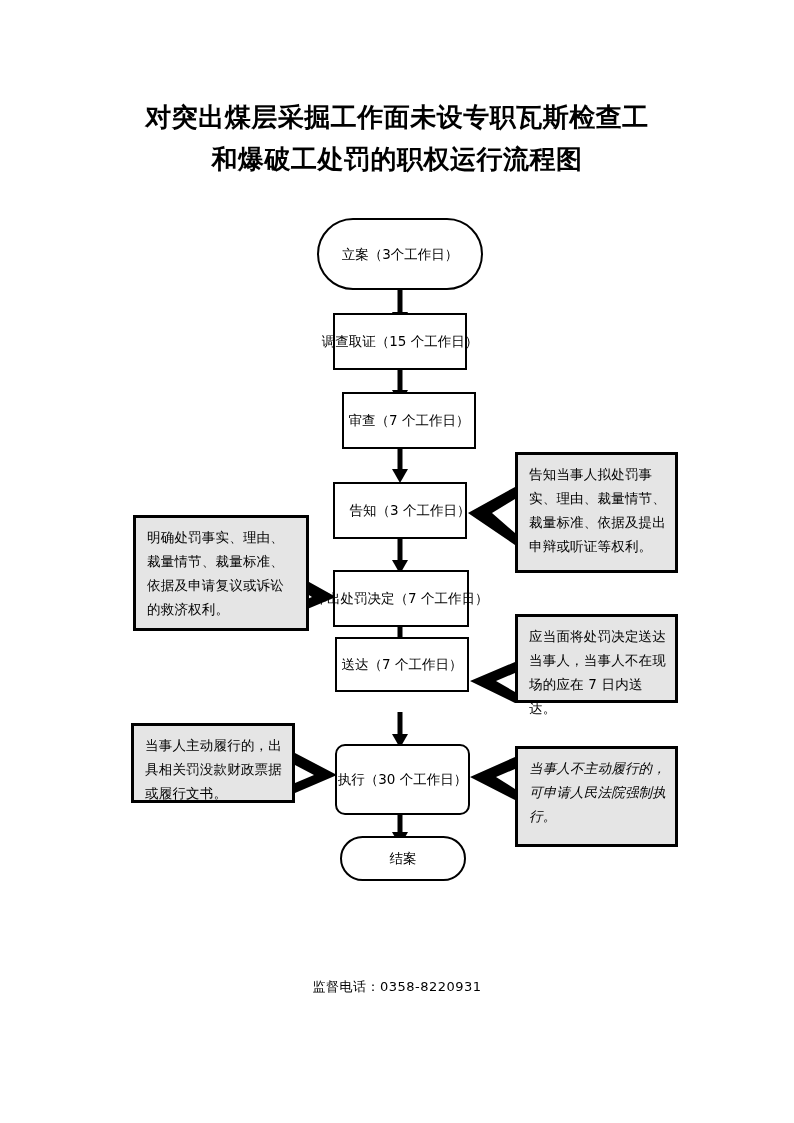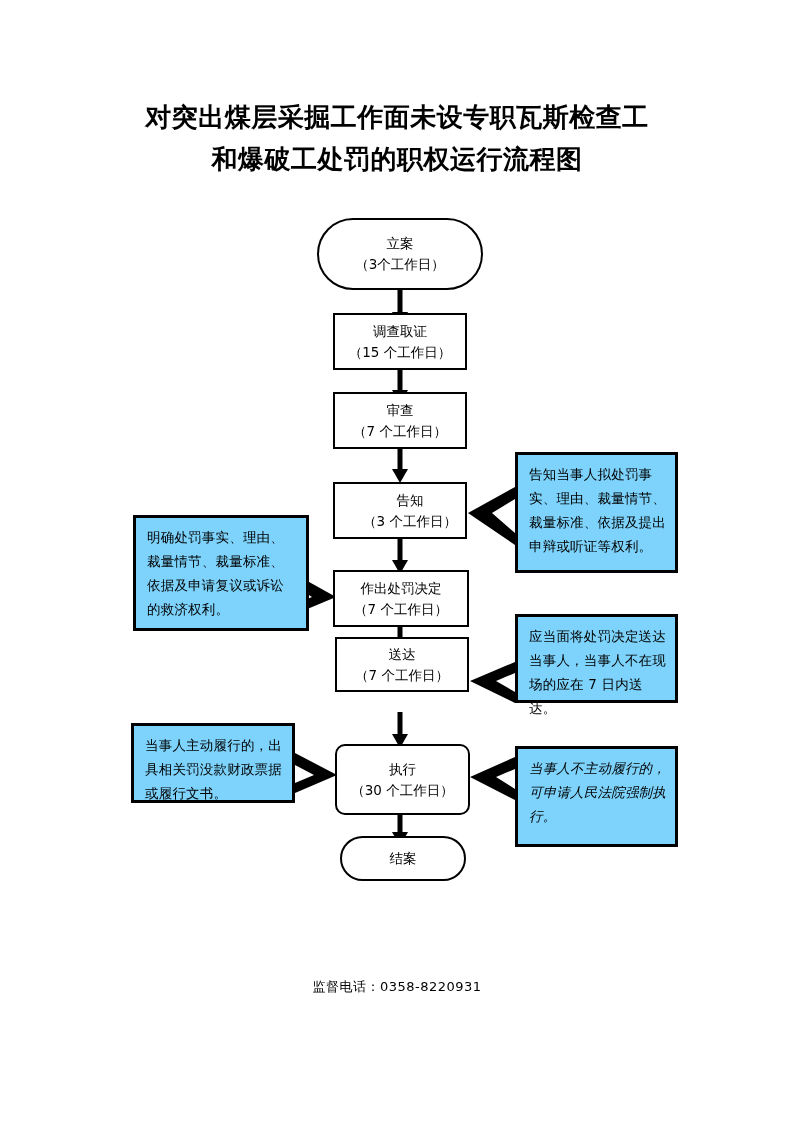--- a/index.html
+++ b/index.html
@@ -49,39 +49,39 @@
     pointer-events: none;
   }
 
   
   .node {
     position: absolute;
     box-sizing: border-box;
     border: 2px solid #000;
     background: #fff;
     display: flex;
-    flex-direction: column;
+    flex-direction: row;
     align-items: center;
     justify-content: center;
     text-align: center;
     font-size: 13.5px;
     line-height: 21px;
     z-index: 3;
   }
   .node.stadium {
     border-radius: 999px;
   }
   .node .ln { white-space: nowrap; }
 
   
   .note {
     position: absolute;
     box-sizing: border-box;
     border: 3px solid #000;
-    background: #7dd3fc;
+    background: #e5e5e5;
     font-size: 13.5px;
     line-height: 24px;
     padding: 7px 9px 6px 11px;
     letter-spacing: 0.2px;
     z-index: 3;
     text-align: left;
   }
 
   
   #footer-text {
@@ -140,21 +140,21 @@
   <div class="node stadium" style="left:317px; top:218px; width:166px; height:72px;">
     <span class="ln">立案</span>
     <span class="ln">（3个工作日）</span>
   </div>
 
   <div class="node" style="left:333px; top:313px; width:134px; height:57px;">
     <span class="ln">调查取证</span>
     <span class="ln">（15 个工作日）</span>
   </div>
 
-  <div class="node" style="left:333px; top:392px; width:134px; height:57px;">
+  <div class="node" style="left:342px; top:392px; width:134px; height:57px;">
     <span class="ln">审查</span>
     <span class="ln">（7 个工作日）</span>
   </div>
 
   <div class="node" style="left:333px; top:482px; width:134px; height:57px;padding-left:20px;">
     <span class="ln">告知</span>
     <span class="ln">（3 个工作日）</span>
   </div>
 
   <div class="node" style="left:333px; top:570px; width:136px; height:57px;">

